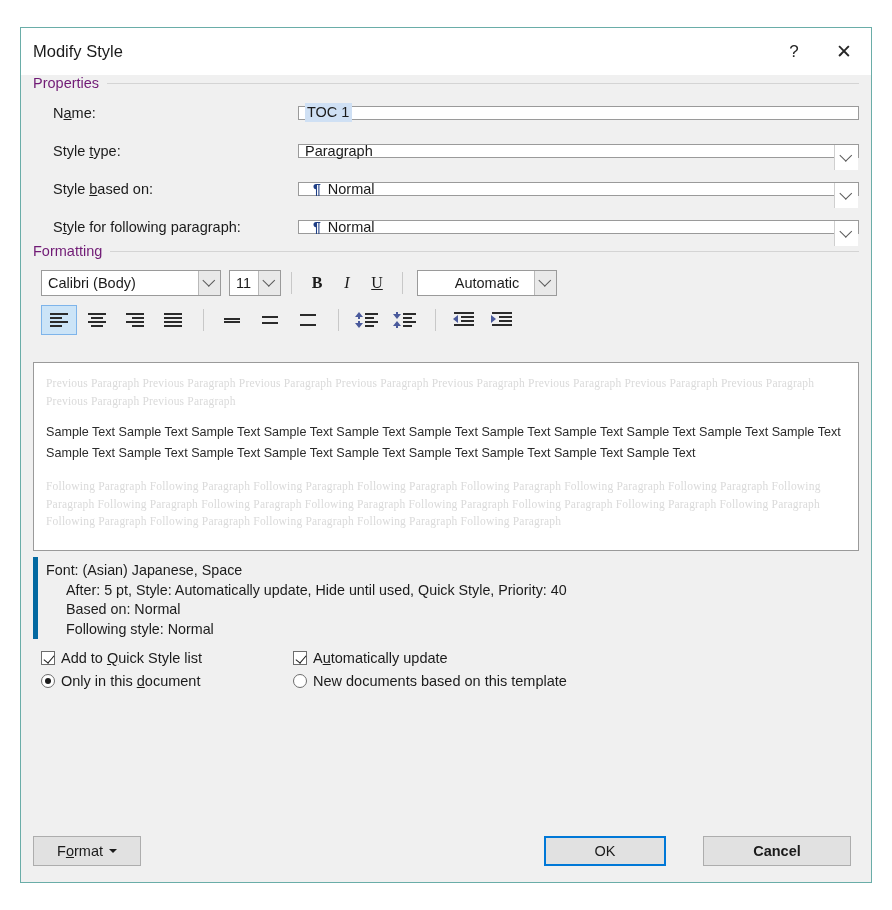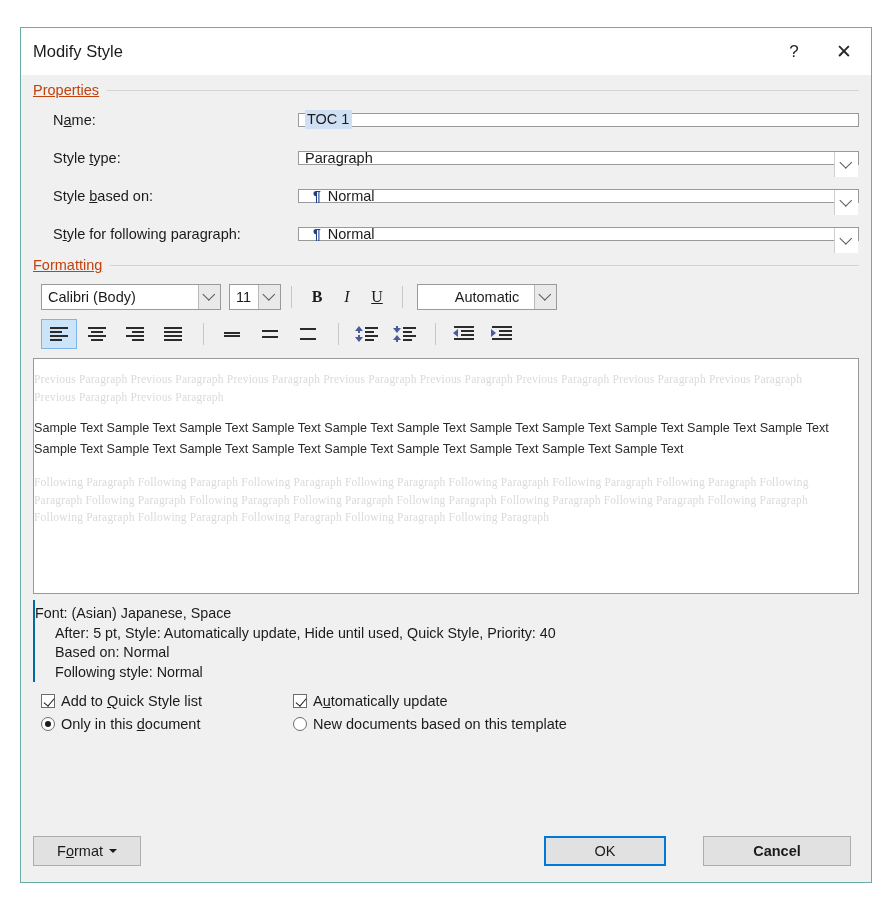--- a/index.html
+++ b/index.html
@@ -40,23 +40,21 @@
   }
   .tb-btn.close { width: 54px; font-size: 19px; }
   
   .body {
     flex: 1 1 auto;
     padding: 0 12px;
     position: relative;
   }
   .grouplabel {
     display: flex; align-items: center;
-    font-size: 14.5px; color: #c2410c;
-    margin-top: 7px;
-    text-decoration: underline;
+    font-size: 14.5px; color: #701a75;
   }
   .grouplabel .line {
     flex: 1 1 auto; height: 1px;
     background: #d4d4d4;
     margin-left: 8px;
   }
   
   .prop-row {
     display: flex; align-items: center;
     height: 33px;
@@ -173,47 +171,47 @@
     width: 36px; height: 30px;
     display: flex; align-items: center; justify-content: center;
     margin-right: 2px;
   }
   .ibtn.active {
     background: #cce4f7;
     border: 1px solid #7eb4ea;
   }
   
   .preview {
-    margin-top: 6px;
-    height: 236px;
+    margin-top: 24px;
+    height: 189px;
     background: #ffffff;
     border: 1px solid #9a9a9a;
-    padding: 12px 14px 0 0;
+    padding: 12px 14px 0 12px;
     overflow: hidden;
   }
   .prev-gray {
     font-family: "Liberation Serif", serif;
     font-size: 11.5px;
     color: #dadada;
     line-height: 17.5px;
     letter-spacing: 0.2px;
   }
   .prev-sample {
     font-family: "Liberation Sans", sans-serif;
     font-size: 12.6px;
     color: #2b2b2b;
     line-height: 21px;
     margin: 12px 0 14px 0;
   }
   .desc {
     margin-top: 6px;
     height: 82px;
     background: #f0f0f0;
-    border-left: 2px solid #0369a1;
-    padding: 4px 0 0 0;
+    border-left: 5px solid #0369a1;
+    padding: 4px 0 0 8px;
     font-size: 14.3px;
     color: #1b1b1b;
     line-height: 19.5px;
   }
   .desc .ind { padding-left: 20px; }
   
   .optrow {
     display: flex; align-items: center;
     margin-top: 11px;
     padding-left: 8px;

